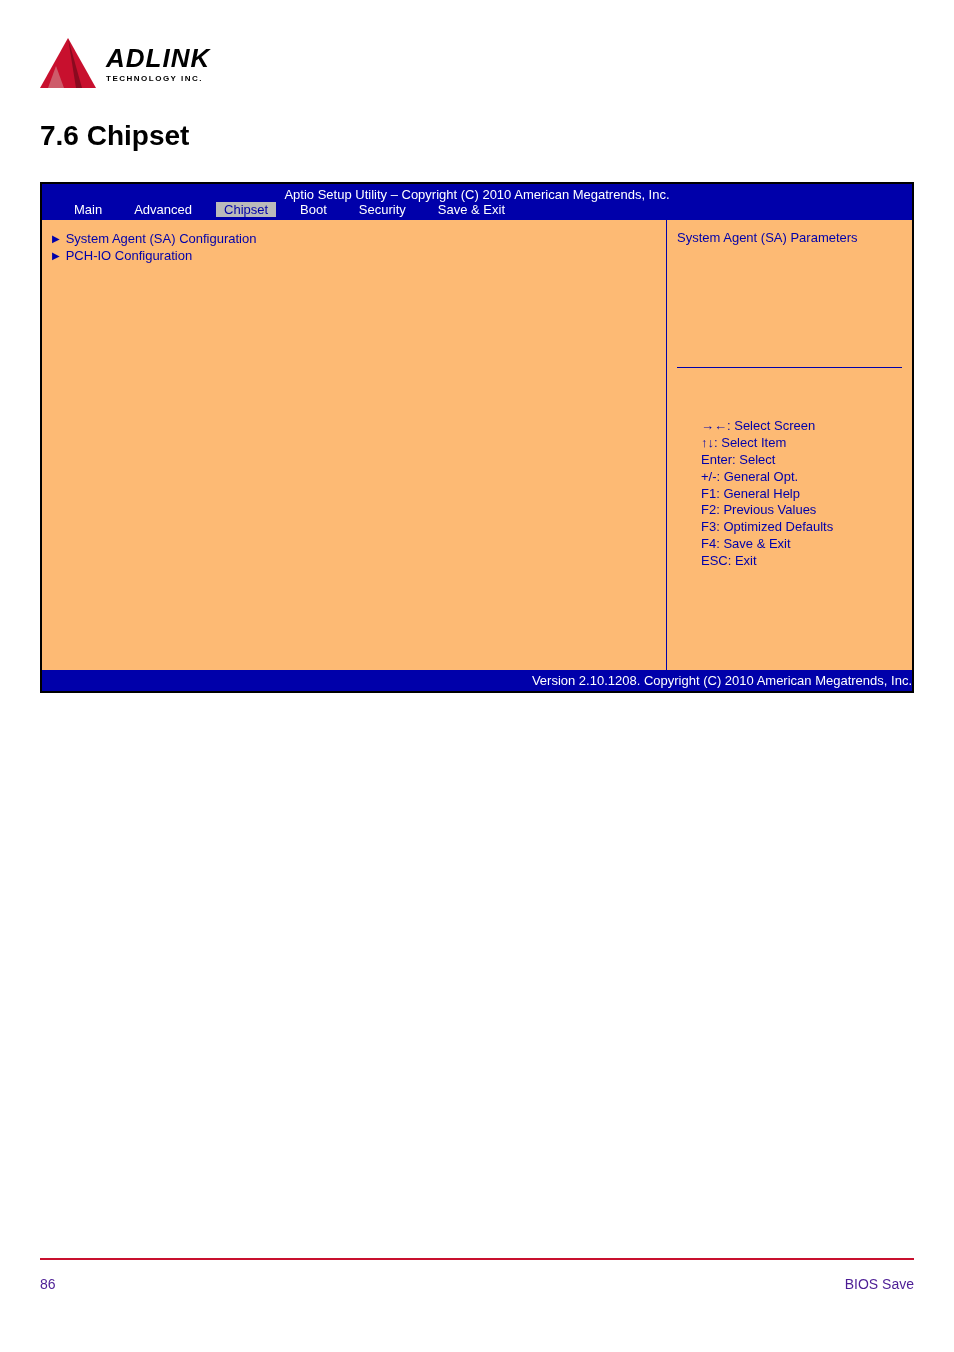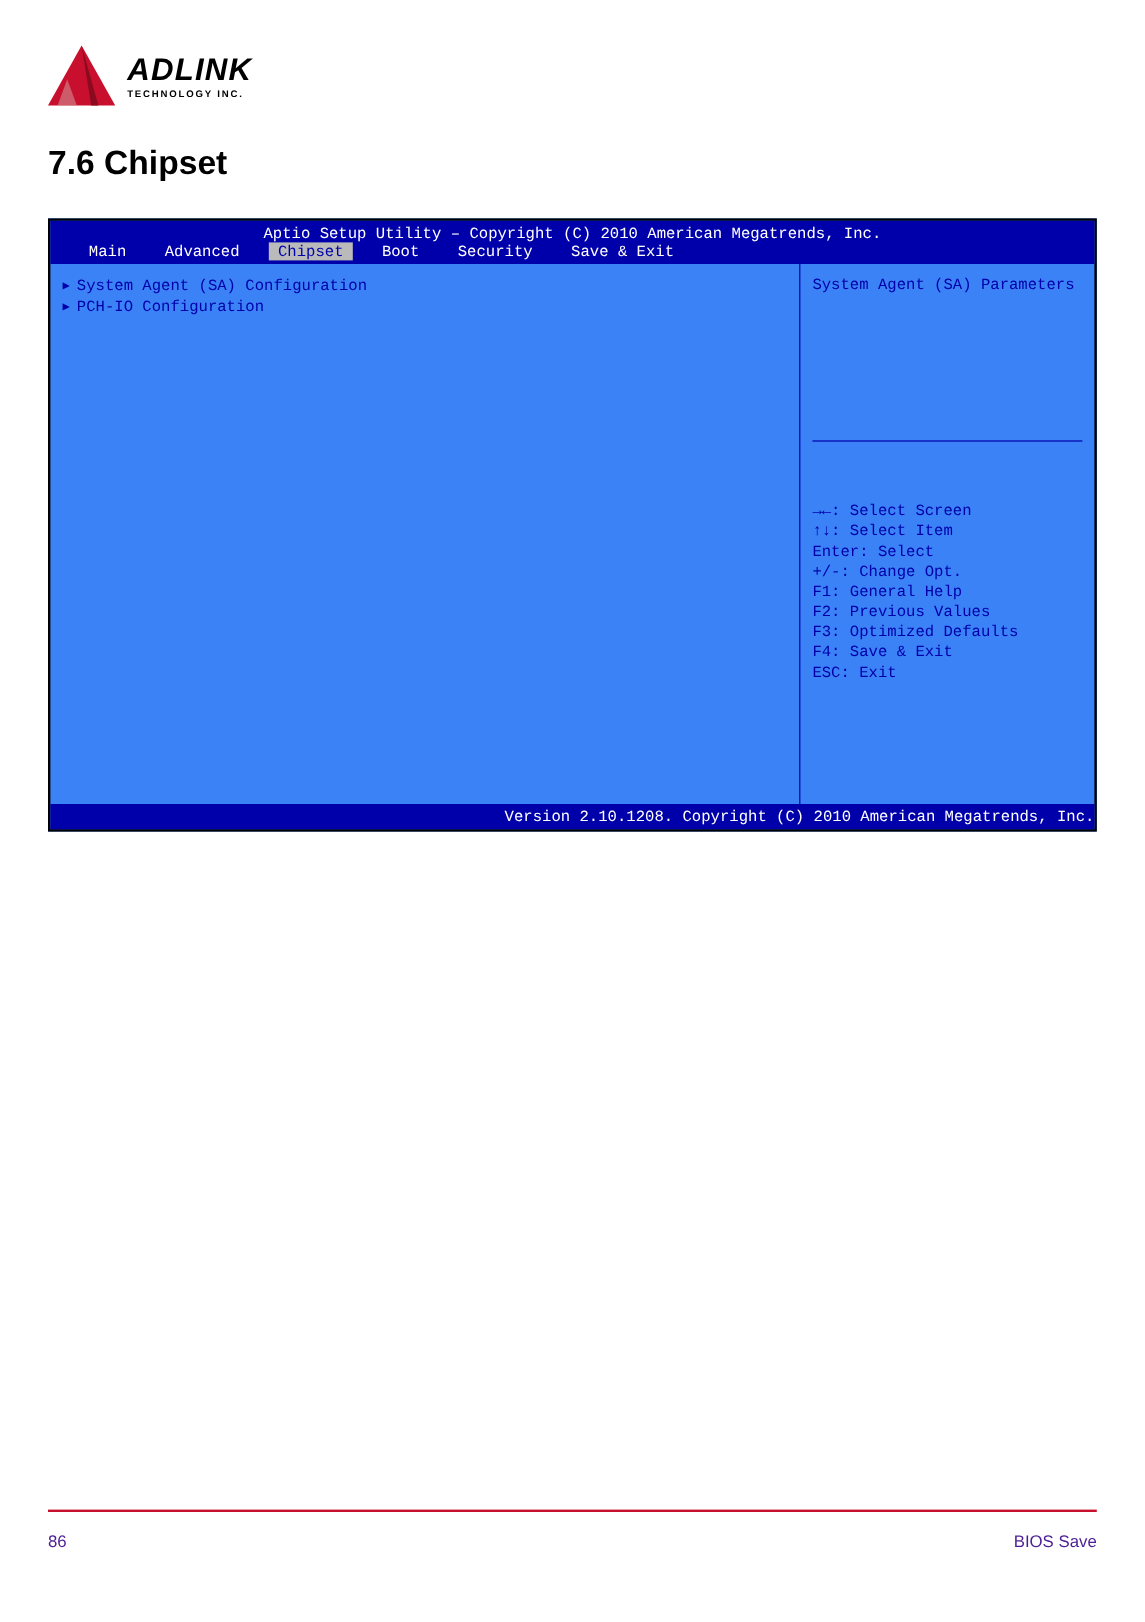--- a/index.html
+++ b/index.html
@@ -46,22 +46,22 @@
       right: 40px;
     }
     .section-title {
       font-size: 28px;
       font-weight: bold;
       color: #000;
       margin-bottom: 30px;
     }
     .bios-window {
       border: 2px solid #000;
-      background: #3b82f6;
-      font-family: Liberation Mono, monospace;
+      background: #fdba74;
+      font-family: Liberation Sans, sans-serif;
       font-size: 13px;
     }
     .bios-header {
       background: #0000aa;
       color: #fff;
       padding: 3px 0;
     }
     .bios-title {
       text-align: center;
     }
@@ -108,20 +108,21 @@
       color: #0000aa;
       flex: 1;
     }
     .sidebar-divider {
       border-top: 1px solid #0000aa;
       margin-bottom: 10px;
     }
     .help-line {
       color: #0000aa;
       line-height: 1.3;
+      margin-left: 24px;
     }
     .bios-footer {
       background: #0000aa;
       color: #fff;
       text-align: right;
       padding: 3px 0;
     }
     .page-footer-line {
       position: absolute;
       bottom: 92px;
@@ -184,21 +185,21 @@
         </div>
       </div>
 
       <div class="bios-sidebar">
         <div class="sidebar-desc">System Agent (SA) Parameters</div>
         <div class="sidebar-divider"></div>
         <div>
           <div class="help-line">→←: Select Screen</div>
           <div class="help-line">↑↓: Select Item</div>
           <div class="help-line">Enter: Select</div>
-          <div class="help-line">+/-: Change Opt.</div>
+          <div class="help-line">+/-: General Opt.</div>
           <div class="help-line">F1: General Help</div>
           <div class="help-line">F2: Previous Values</div>
           <div class="help-line">F3: Optimized Defaults</div>
           <div class="help-line">F4: Save &amp; Exit</div>
           <div class="help-line">ESC: Exit</div>
         </div>
         <div style="height:50px"></div>
       </div>
     </div>
 

